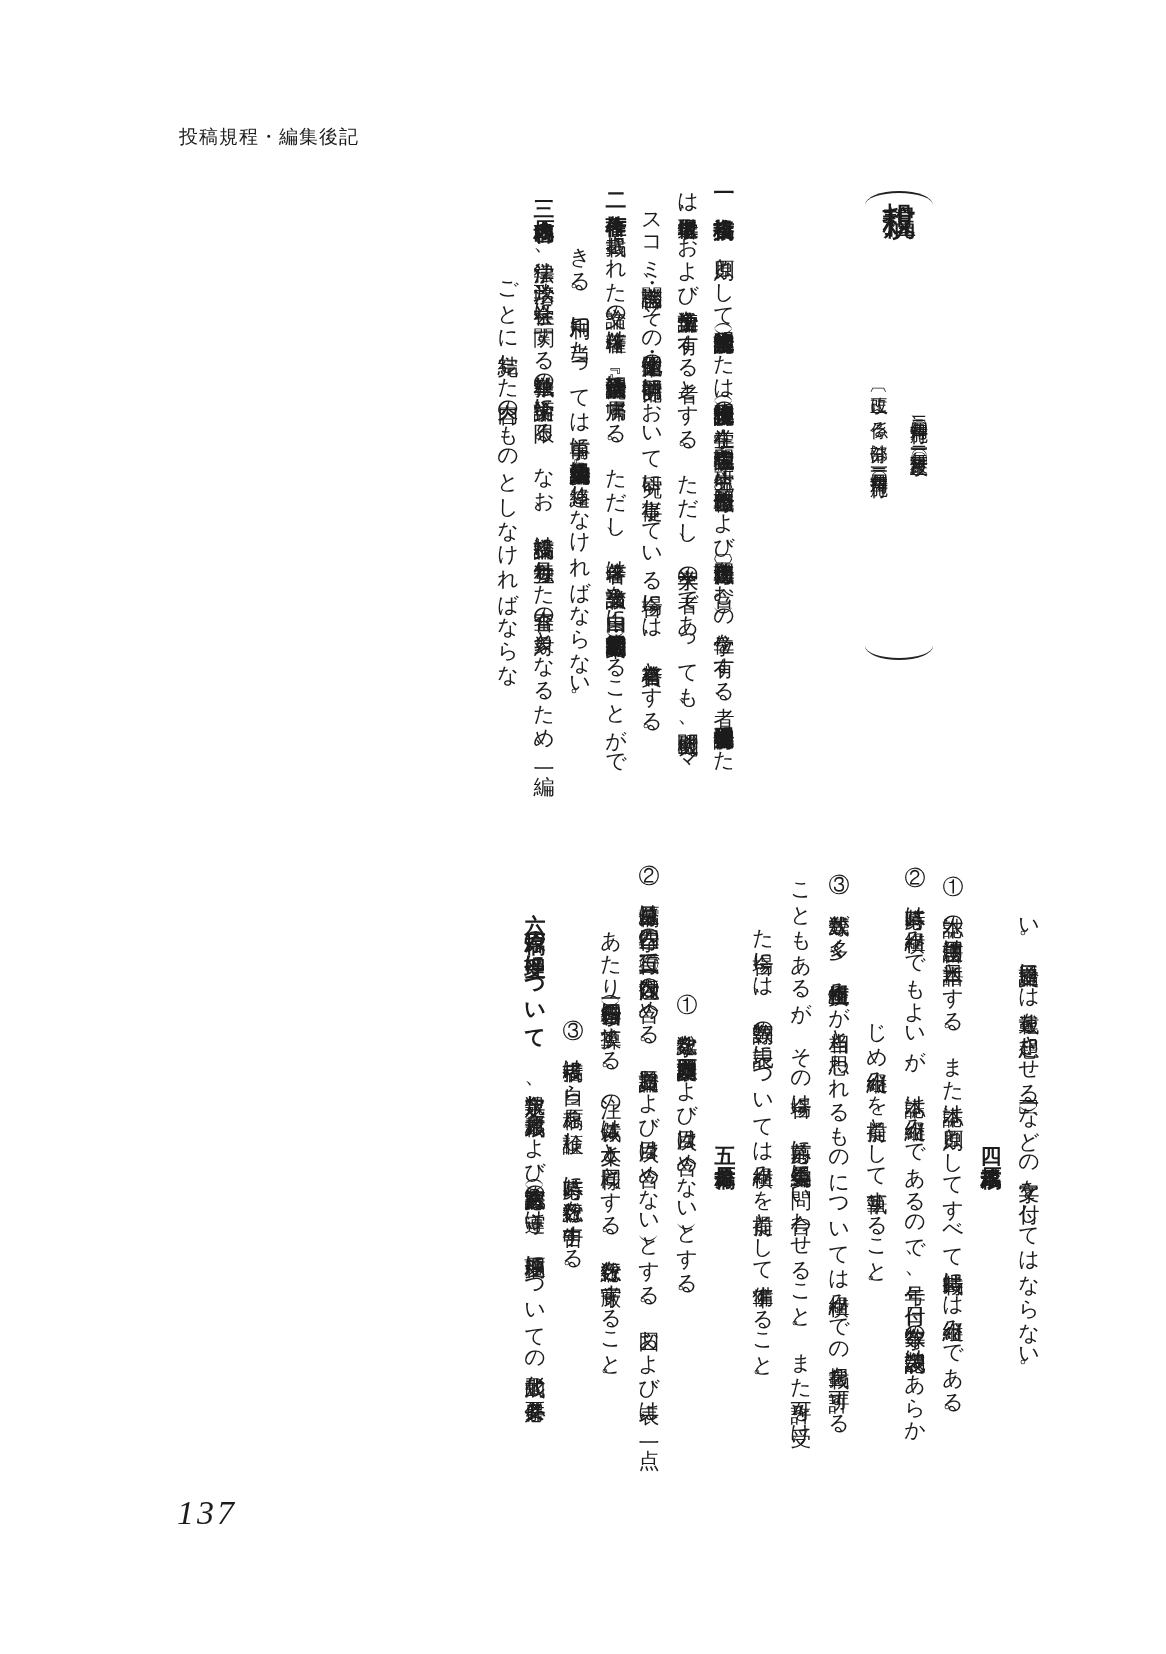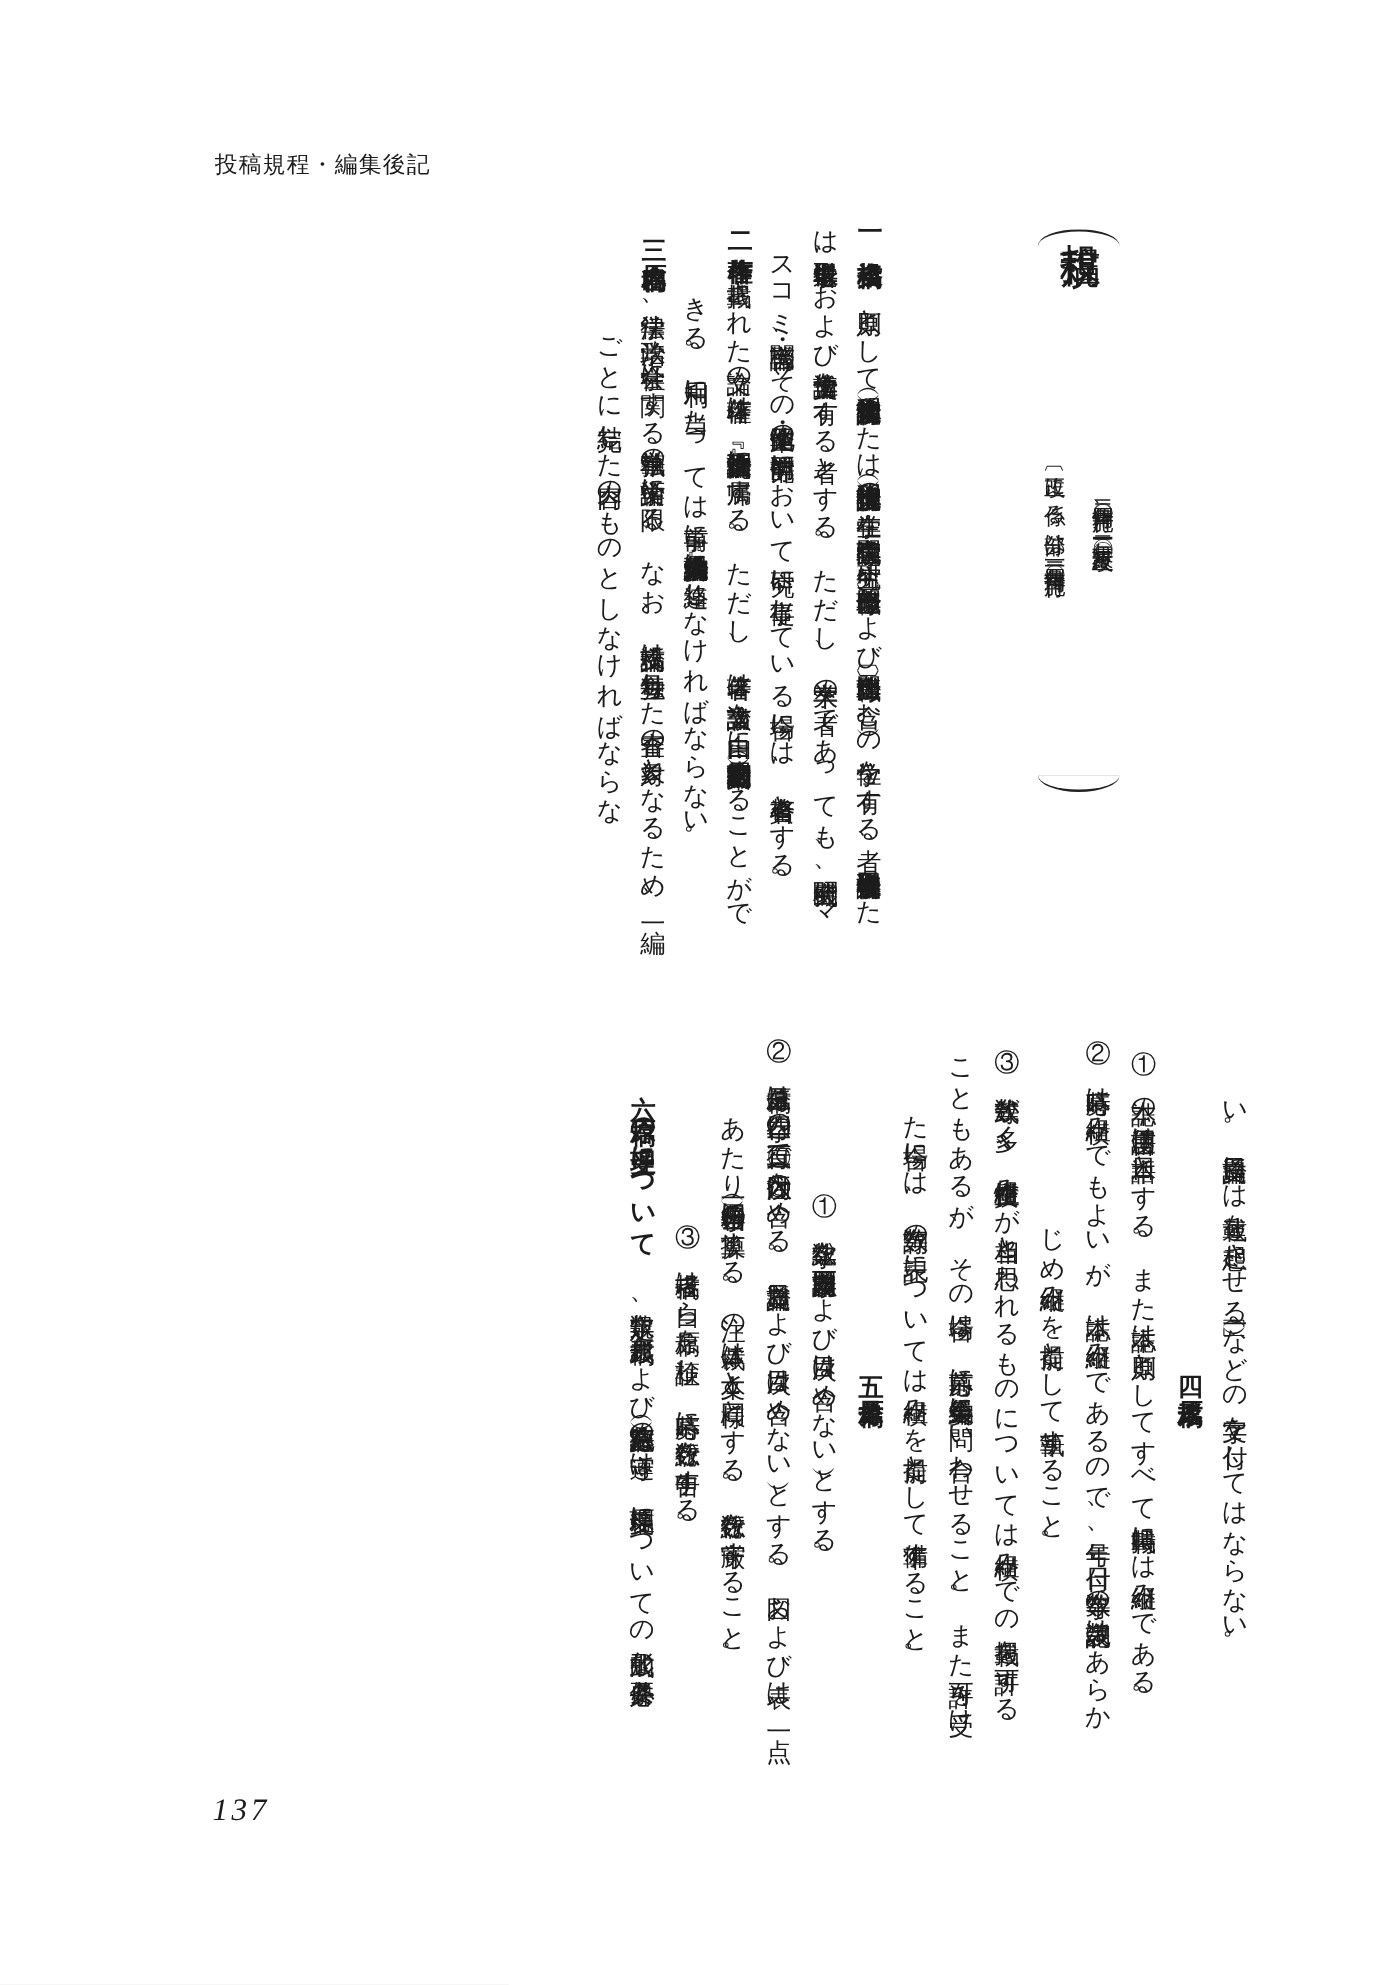--- a/index.html
+++ b/index.html
@@ -98,21 +98,21 @@
   
   .item {
     padding-top: 21px;
     text-indent: -21px;
   }
 
   .page-num {
     position: absolute;
     left: 177px;
     top: 1494px;
-    font-size: 26px;
+    font-size: 34px;
     font-style: italic;
     letter-spacing: 3px;
     font-family: "Liberation Serif", "DejaVu Serif", serif;
   }
 </style>
 </head>
 <body>
 
 <div class="page">
 

